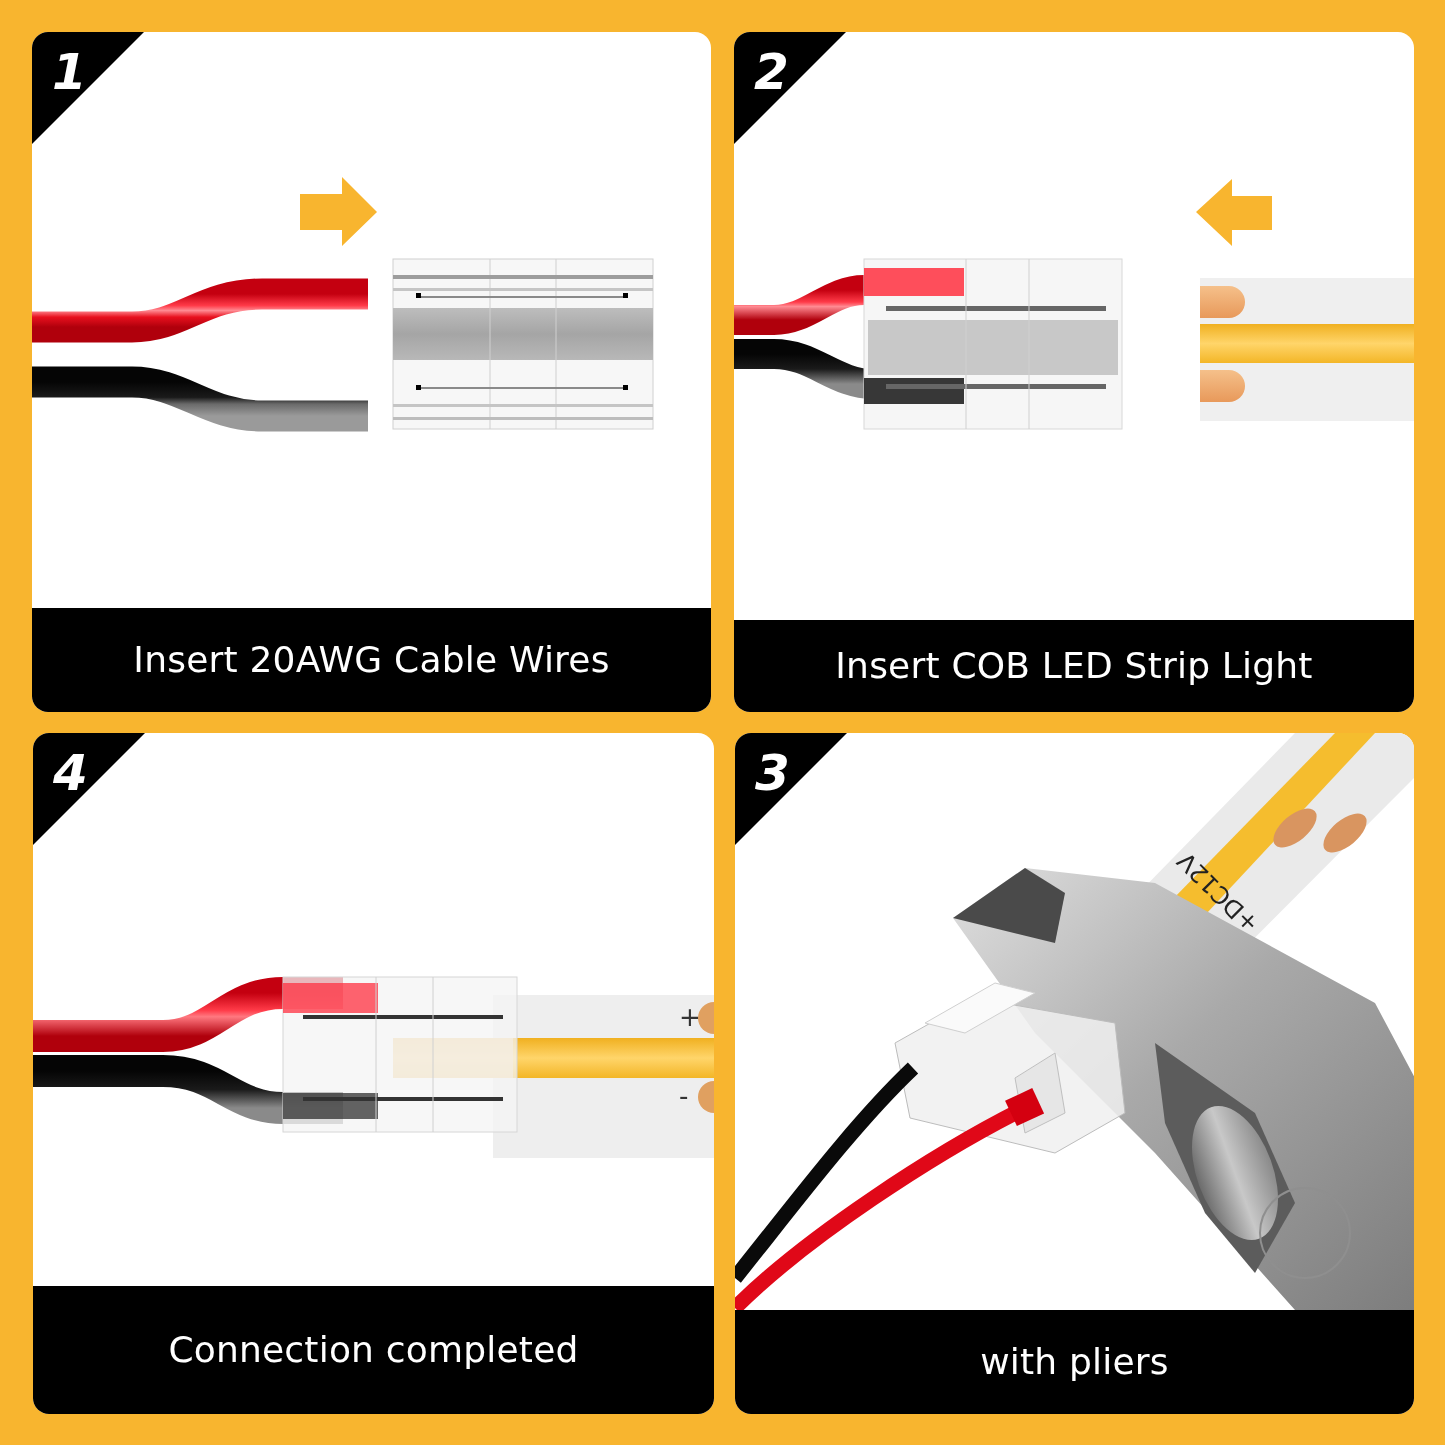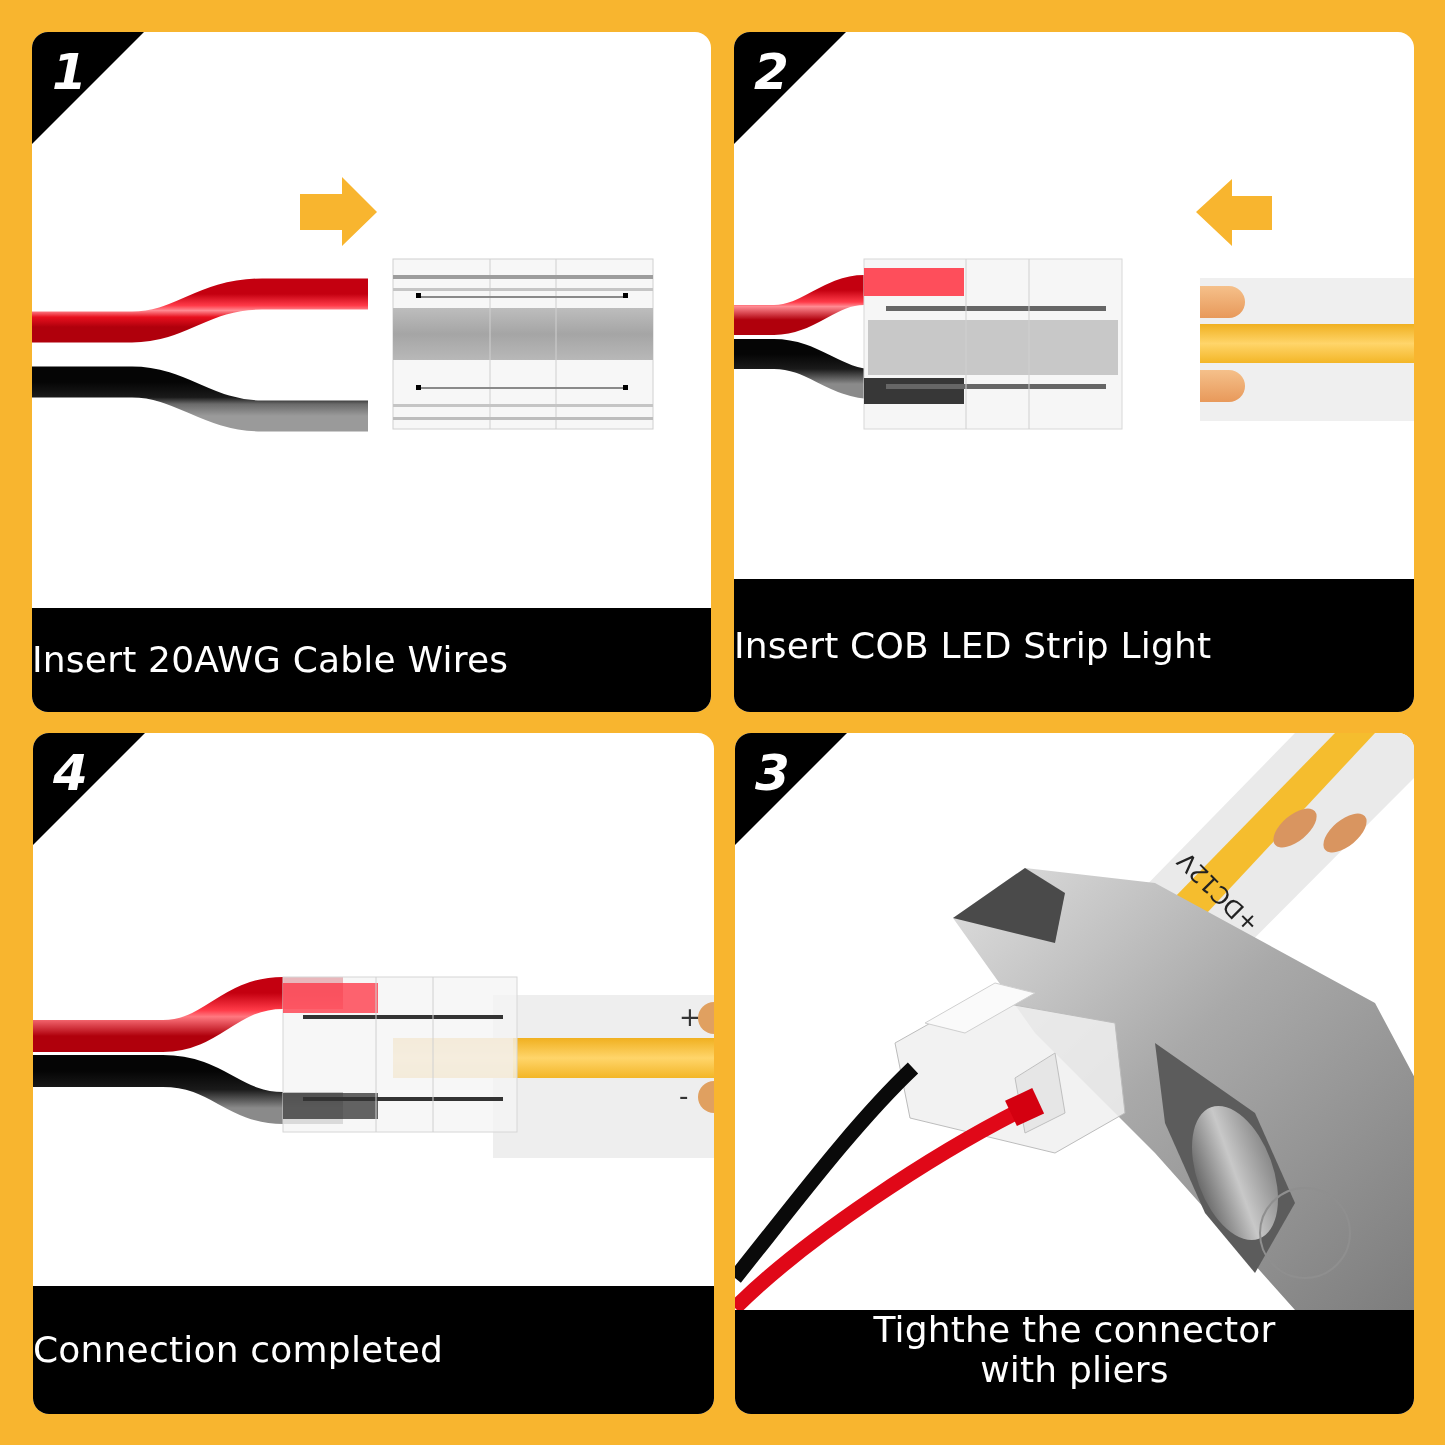--- a/index.html
+++ b/index.html
@@ -24,21 +24,21 @@
   .badge-num {
     position: absolute; left: 20px; top: 10px;
     color: #fff; font-weight: bold; font-style: italic;
     font-size: 50px; line-height: 60px;
     font-family: "DejaVu Sans", sans-serif;
   }
   .caption {
     position: absolute; left: 0; right: 0; bottom: 0;
     background: #000;
     color: #fff;
-    display: flex; align-items: center; 
+    display: flex; align-items: center; justify-content: center;
     text-align: center;
     font-size: 36px;
     line-height: 42px;
     font-family: "DejaVu Sans", sans-serif;
     font-weight: normal;
     letter-spacing: 0.2px;
   }
   .illus { position: absolute; left: 0; top: 0; }
 </style>
 </head>
@@ -153,21 +153,21 @@
       <path d="M466,254 L495,254 A16,16 0 0 1 495,286 L466,286 Z" fill="url(#pad2)"></path>
       <path d="M466,338 L495,338 A16,16 0 0 1 495,370 L466,370 Z" fill="url(#pad2)"></path>
     </g>
   </svg>
   <div class="badge">
     <svg width="112" height="112">
         <polygon points="0,0 112,0 0,112" fill="#000"></polygon>
       </svg>
     <span class="badge-num">2</span>
   </div>
-  <div class="caption" style="height:133px;">
+  <div class="caption" style="height:92px;">
     <span>Insert COB LED Strip Light</span>
   </div>
 </div>
 
 <div class="panel" style="left:33px; top:733px; width:681px; height:681px;">
   <svg class="illus" width="681" height="577" viewBox="0 0 681 577">
     <defs>
       <linearGradient id="red4" x1="0" y1="0" x2="0" y2="1">
         <stop offset="0" stop-color="#c40010"></stop>
         <stop offset="0.4" stop-color="#ff3a48"></stop>
@@ -261,16 +261,15 @@
     <path d="M290,375 C200,420 70,505 0,575" stroke="#e00818" stroke-width="15" fill="none"></path>
     <rect x="275" y="360" width="30" height="28" fill="#d40010" transform="rotate(-25 290 375)"></rect>
   </svg>
   <div class="badge">
     <svg width="112" height="112">
         <polygon points="0,0 112,0 0,112" fill="#000"></polygon>
       </svg>
     <span class="badge-num">3</span>
   </div>
   <div class="caption" style="height:104px; flex-direction:column; line-height:40px;">
-    <span>Tighthe the connector</span>
     <span>with pliers</span>
   </div>
 </div>
 
 </body></html>

